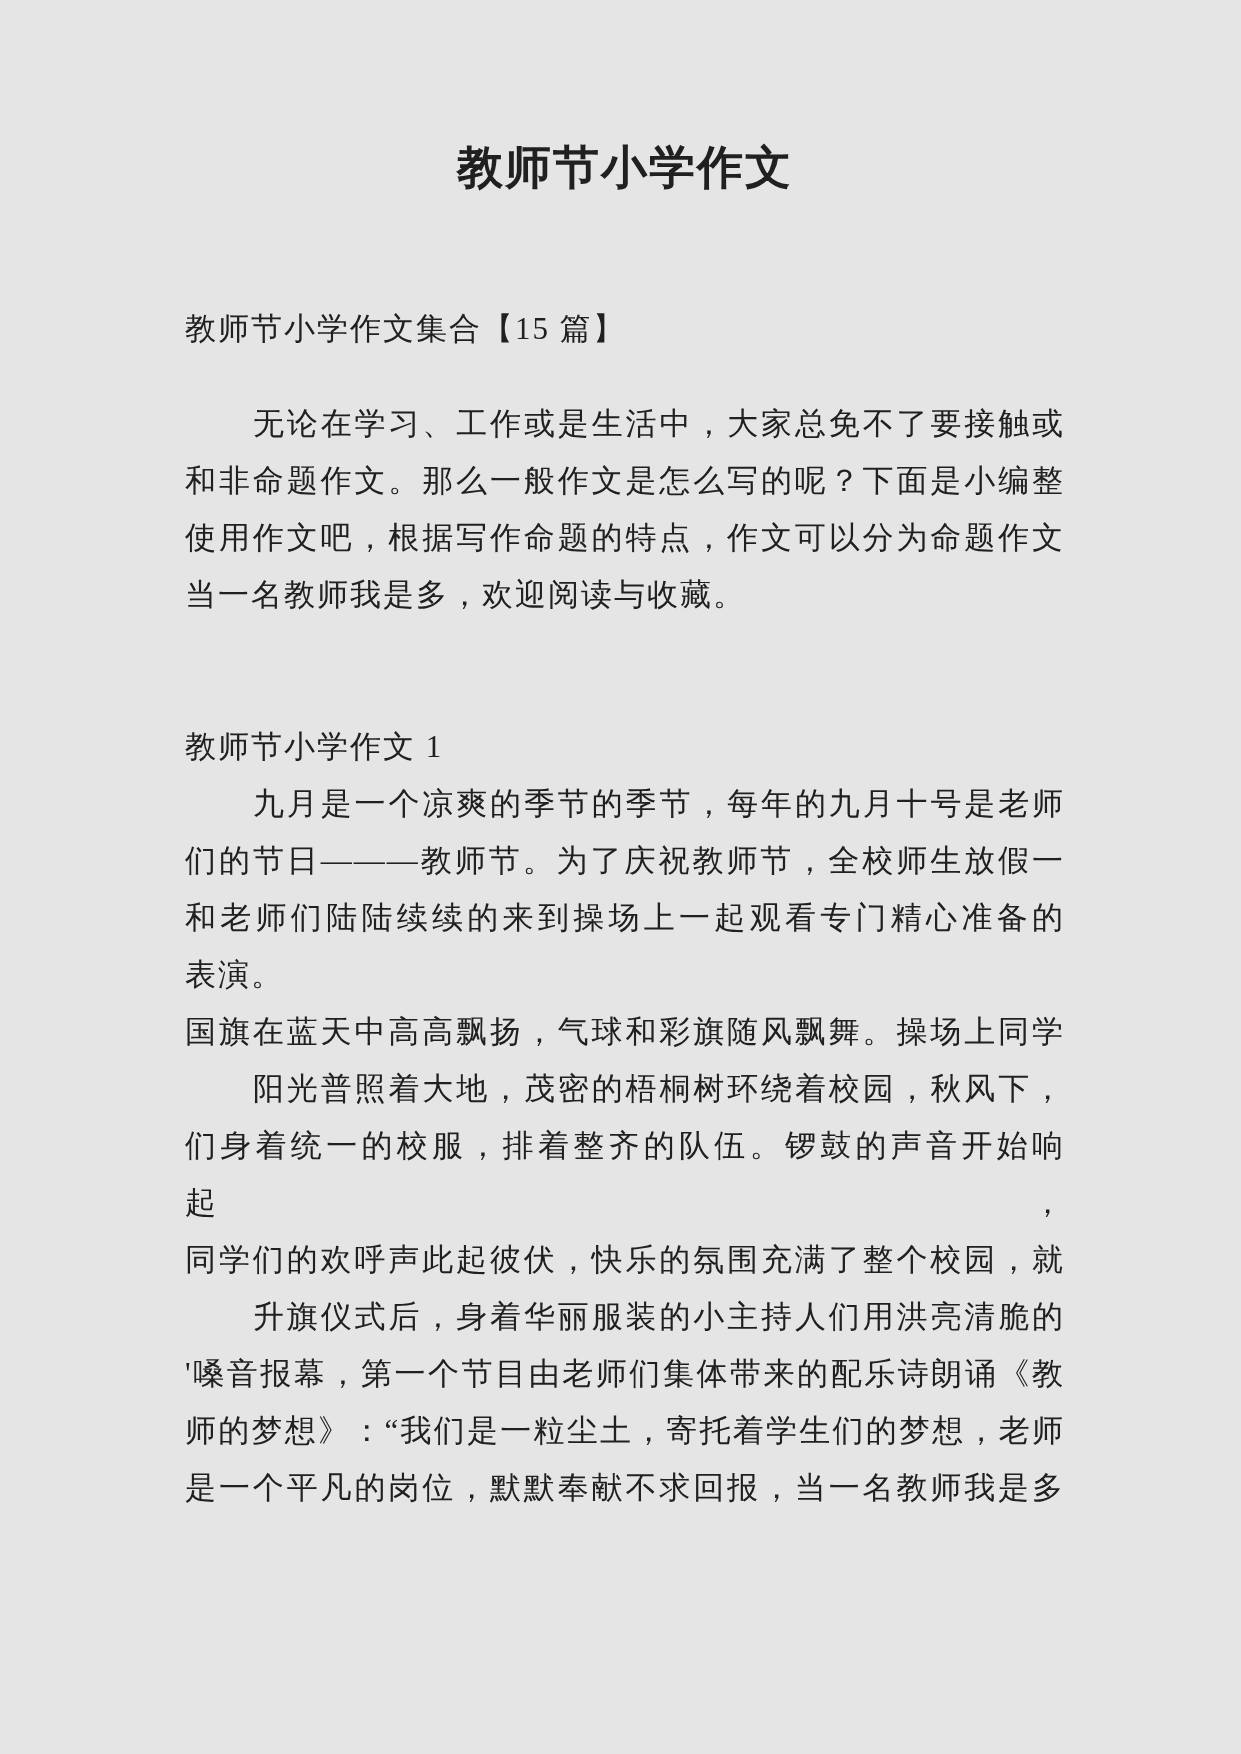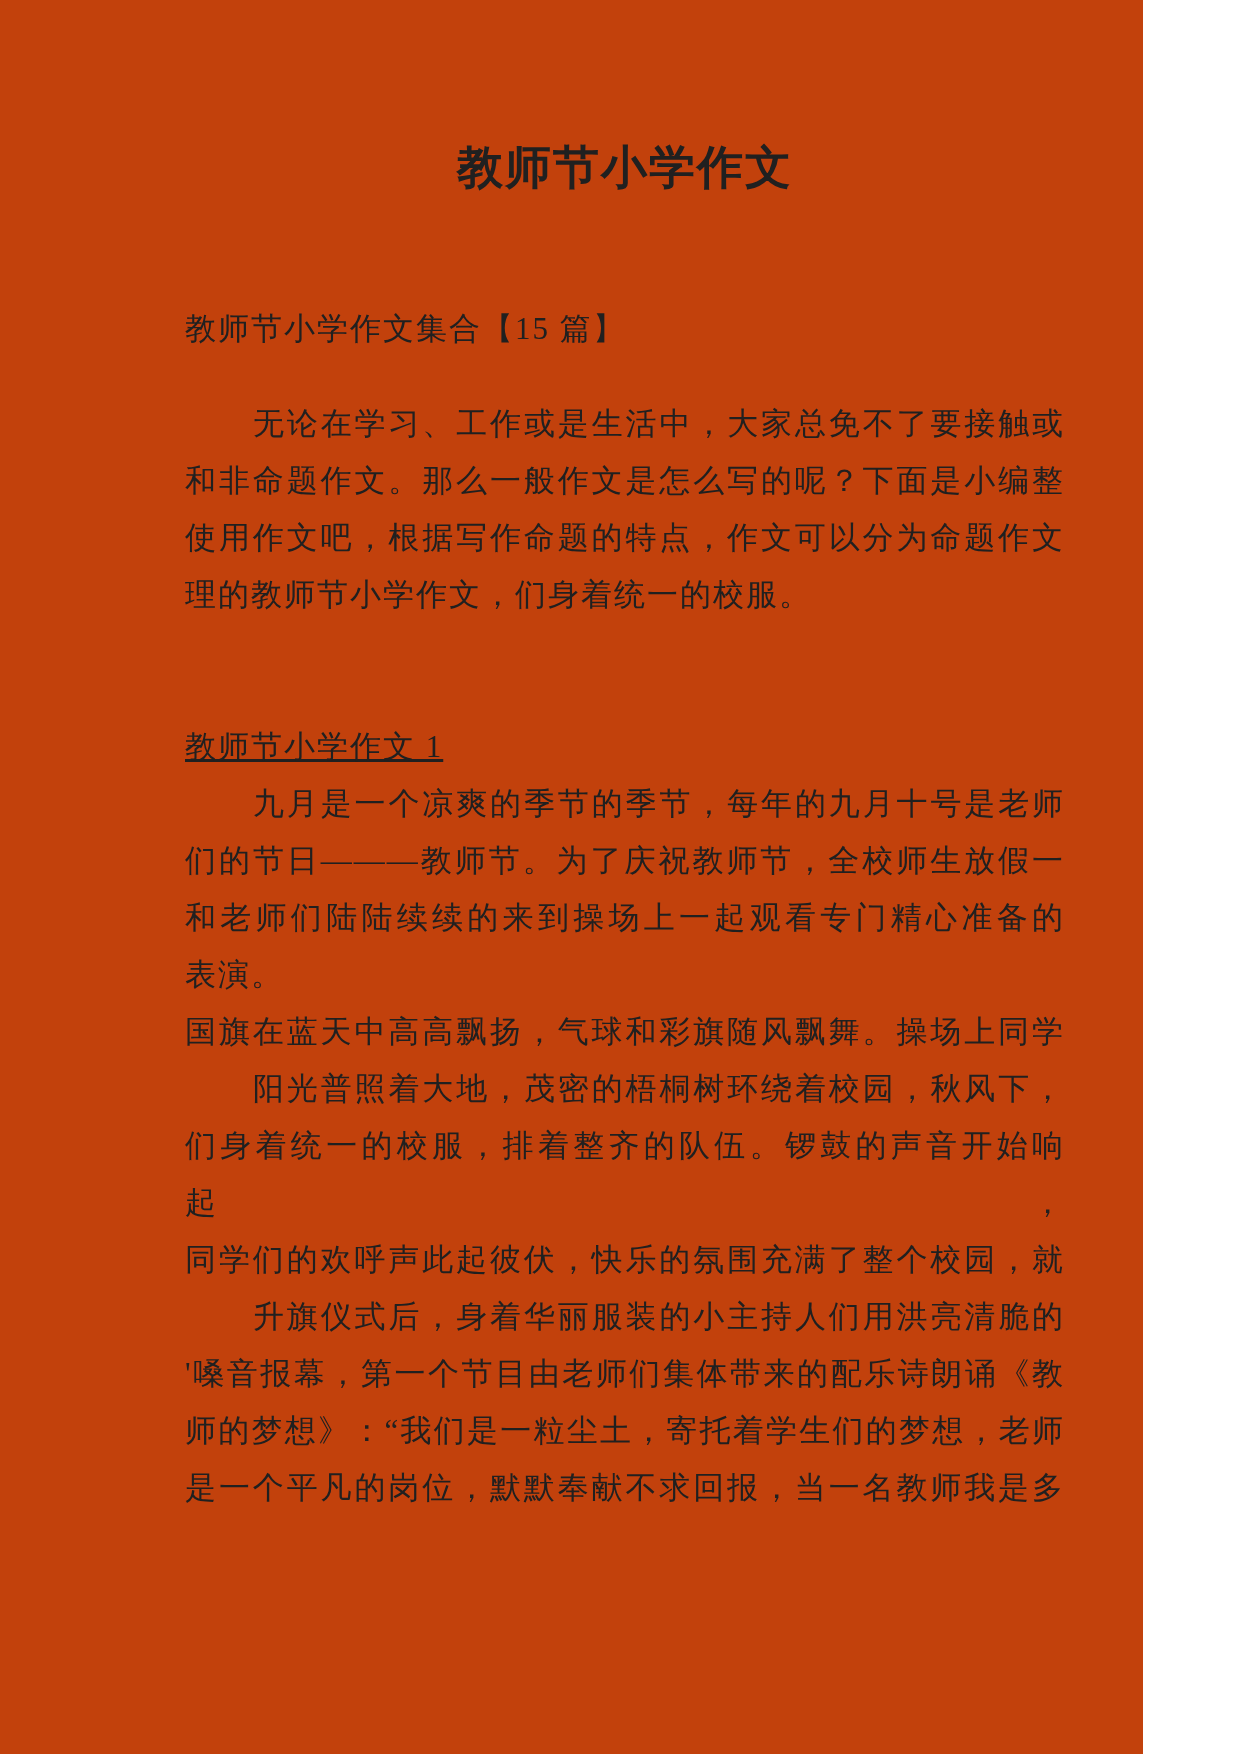--- a/index.html
+++ b/index.html
@@ -2,23 +2,23 @@
 <html><head>
 <meta charset="utf-8">
 <style>
   html, body {
     margin: 0;
     padding: 0;
     background: #ffffff;
   }
   .page {
     position: relative;
-    width: 1143px;
+    width: 1241px;
     height: 1754px;
-    background: #c2410c;
+    background: #e5e5e5;
     overflow: hidden;
     font-family: "Liberation Serif", "DejaVu Serif", serif;
     color: #202020;
   }
   .doc-column {
     position: absolute;
     left: 185px;
     top: 0;
     width: 880px;
   }
@@ -37,37 +37,37 @@
   .line {
     font-size: 31px;
     line-height: 57px;
     letter-spacing: 2px;
     text-align: justify;
     text-align-last: justify;
     white-space: normal;
   }
   .line.endline { text-align-last: left; }
   .line.indent { text-indent: 68px; }
-  .heading .line { text-align-last: left; text-decoration: underline; }
+  .heading .line { text-align-last: left; }
 </style>
 </head>
 <body>
 
 <div class="page">
   <div class="doc-column">
     <h1 class="doc-title">教师节小学作文</h1>
     <div id="doc-body">
         <div class="block subtitle">
           <div class="line endline">教师节小学作文集合【15 篇】</div>
         </div>
         <div class="block paragraph intro">
           <div class="line indent">无论在学习、工作或是生活中，大家总免不了要接触或</div>
           <div class="line">和非命题作文。那么一般作文是怎么写的呢？下面是小编整</div>
           <div class="line">使用作文吧，根据写作命题的特点，作文可以分为命题作文</div>
-          <div class="line endline">理的教师节小学作文，们身着统一的校服。</div>
+          <div class="line endline">当一名教师我是多，欢迎阅读与收藏。</div>
         </div>
         <div class="gap"></div>
         <div class="block heading">
           <div class="line endline">教师节小学作文 1</div>
         </div>
         <div class="block paragraph">
           <div class="line indent">九月是一个凉爽的季节的季节，每年的九月十号是老师</div>
           <div class="line">们的节日———教师节。为了庆祝教师节，全校师生放假一</div>
           <div class="line">和老师们陆陆续续的来到操场上一起观看专门精心准备的</div>
           <div class="line endline">表演。</div>

